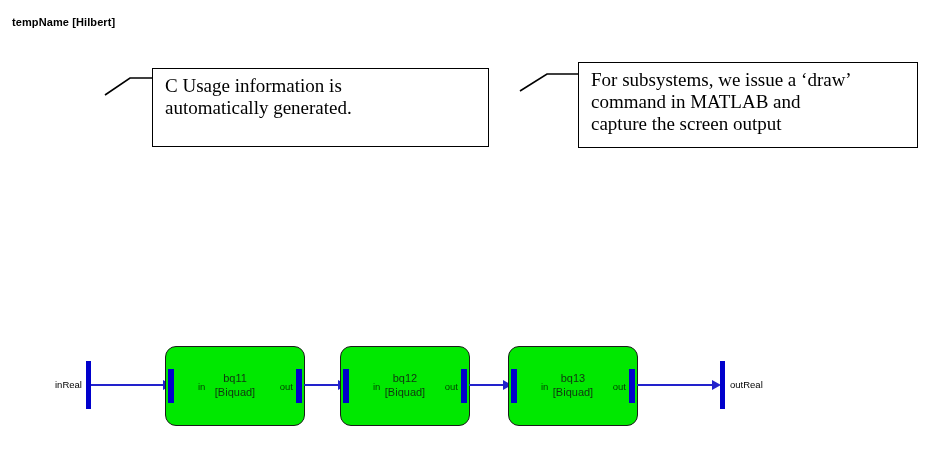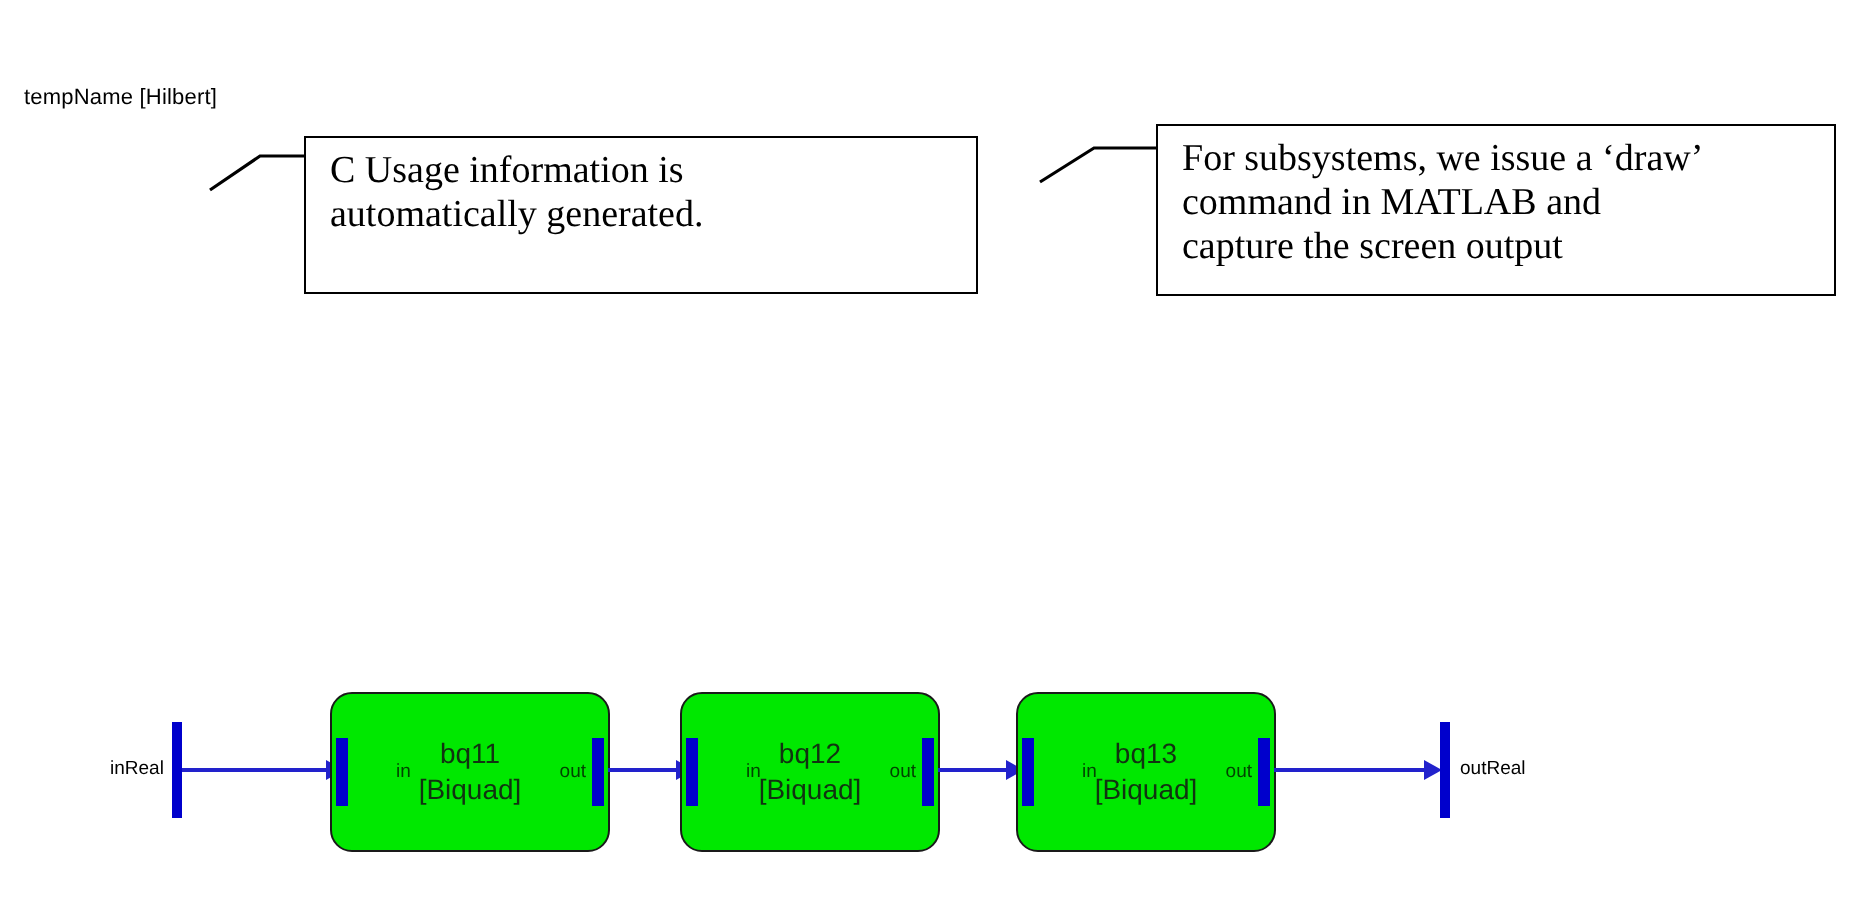--- a/index.html
+++ b/index.html
@@ -13,26 +13,27 @@
     height: 455px;
     background: #ffffff;
     overflow: hidden;
     font-family: "Liberation Sans", sans-serif;
   }
 
   
   .diagram-title {
     position: absolute;
     left: 12px;
-    top: 43px;
+    top: 16px;
     font-family: "Liberation Sans", sans-serif;
     font-size: 11px;
     color: #000000;
     white-space: nowrap;
     letter-spacing: 0.1px;
+    font-weight: bold;
   }
 
   
   .callout {
     position: absolute;
     box-sizing: border-box;
     border: 1.5px solid #000000;
     background: #ffffff;
     font-family: "Liberation Serif", serif;
     color: #000000;
@@ -107,21 +108,21 @@
   }
   .block-port-label.left  { left: 12px; }
   .block-port-label.right { right: 11px; }
   .block-name {
     position: absolute;
     left: 0; right: 0;
     top: 50%;
     transform: translateY(-50%);
     text-align: center;
     font-family: "Liberation Sans", sans-serif;
-    font-size: 14px;
+    font-size: 11px;
     line-height: 1.25;
     color: #113311;
   }
 </style>
 </head>
 <body>
 
 <div id="canvas">
 
   <div class="diagram-title">tempName [Hilbert]</div>

